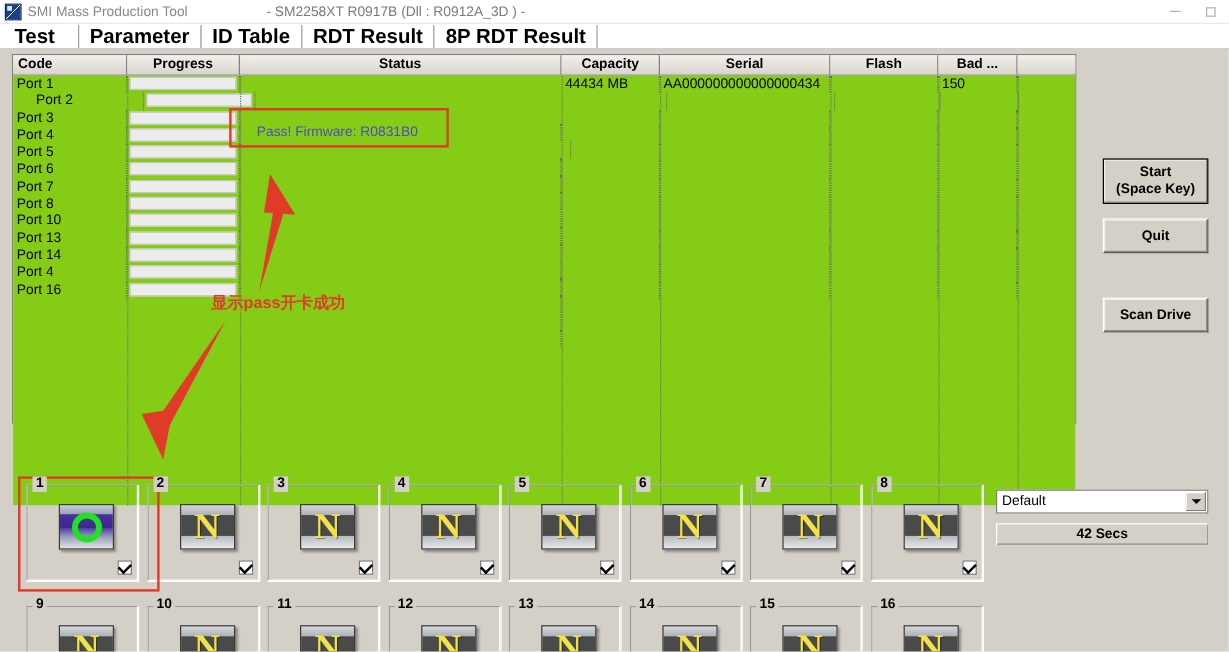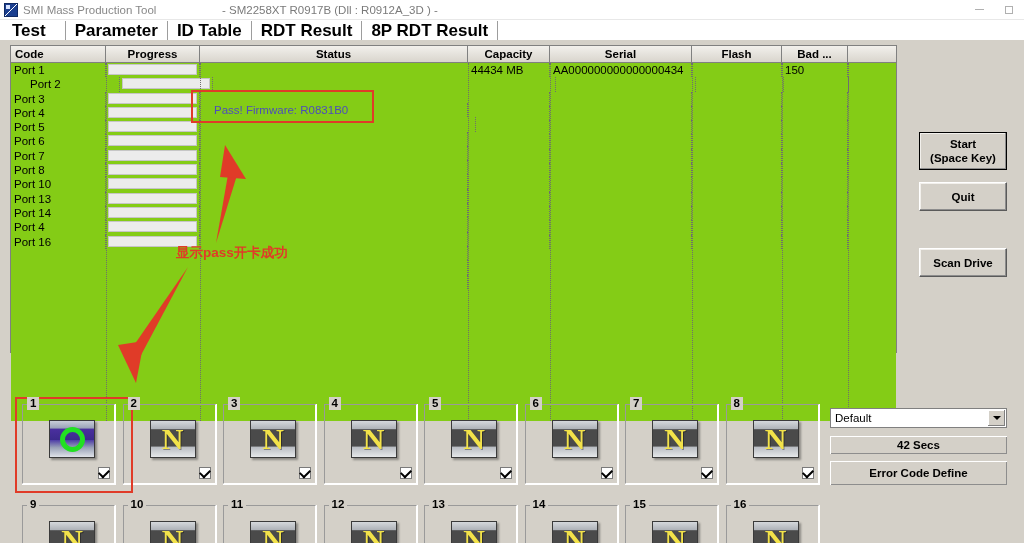--- a/index.html
+++ b/index.html
@@ -755,23 +755,20 @@
 
   <div class="combo">
     <span class="combo-text">Default</span>
     <span class="combo-arrow">
         <i></i>
       </span>
   </div>
   <div class="flatpanel secs">
     <span>42 Secs</span>
   </div>
-  <div class="flatpanel errdef">
-    <span>Error Code Define</span>
-  </div>
 
   <div class="anno-rect status-box"></div>
   <div class="anno-rect slot-box"></div>
   <div class="anno-text">显示pass开卡成功</div>
 
   <svg class="anno-arrow" style="left:200px; top:85px; width:70px; height:120px;" viewBox="0 0 70 120">
     <polygon points="16,118 29,44 38,47" fill="#e03b28"></polygon>
     <polygon points="25,20 46,54 20,52" fill="#e03b28"></polygon>
   </svg>
 

